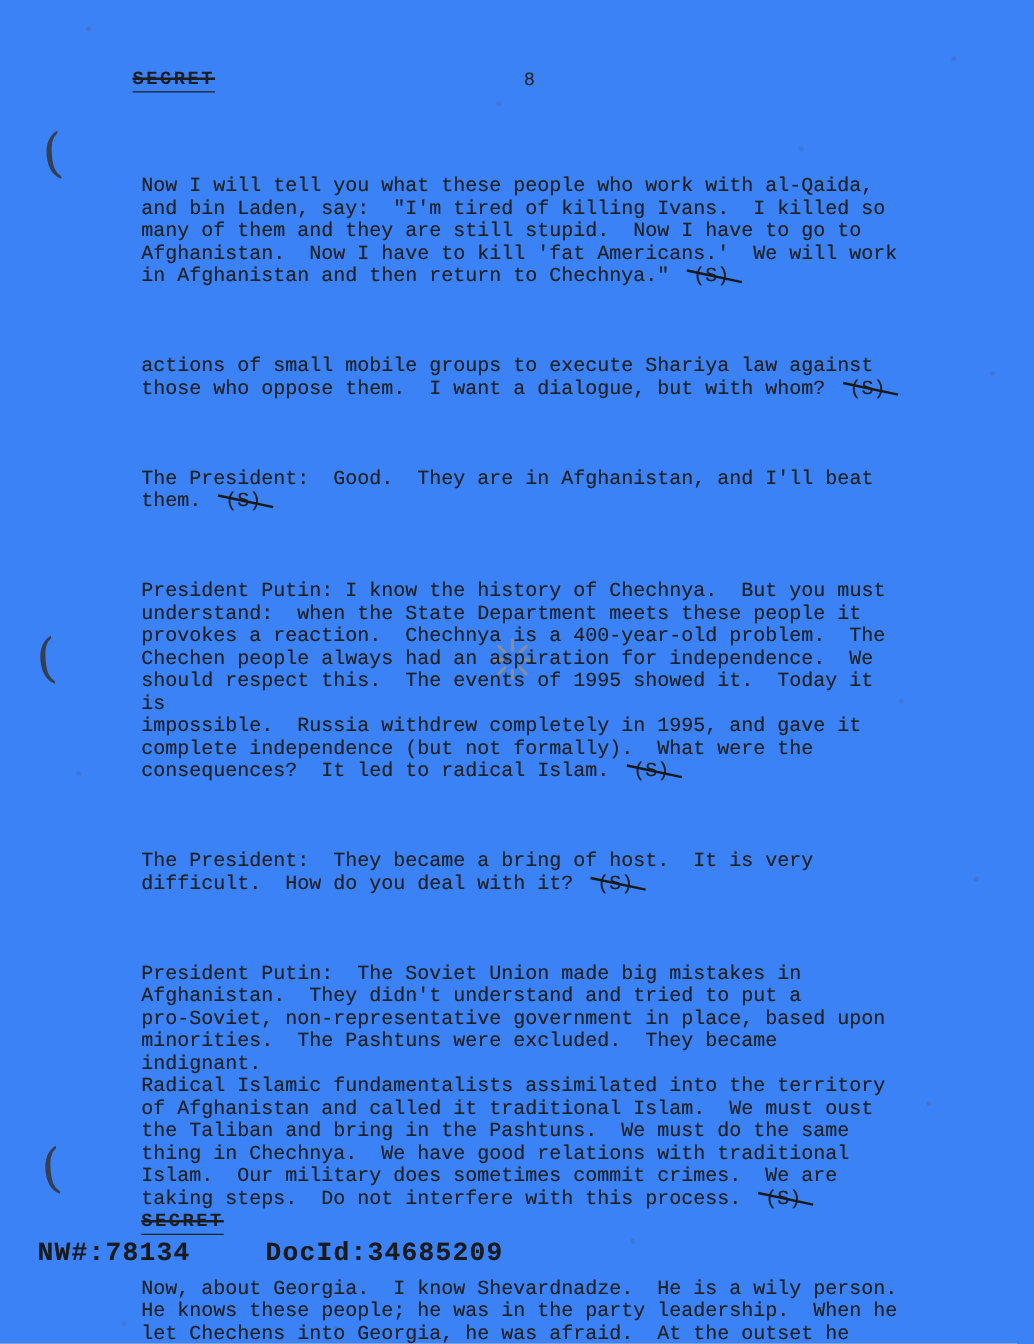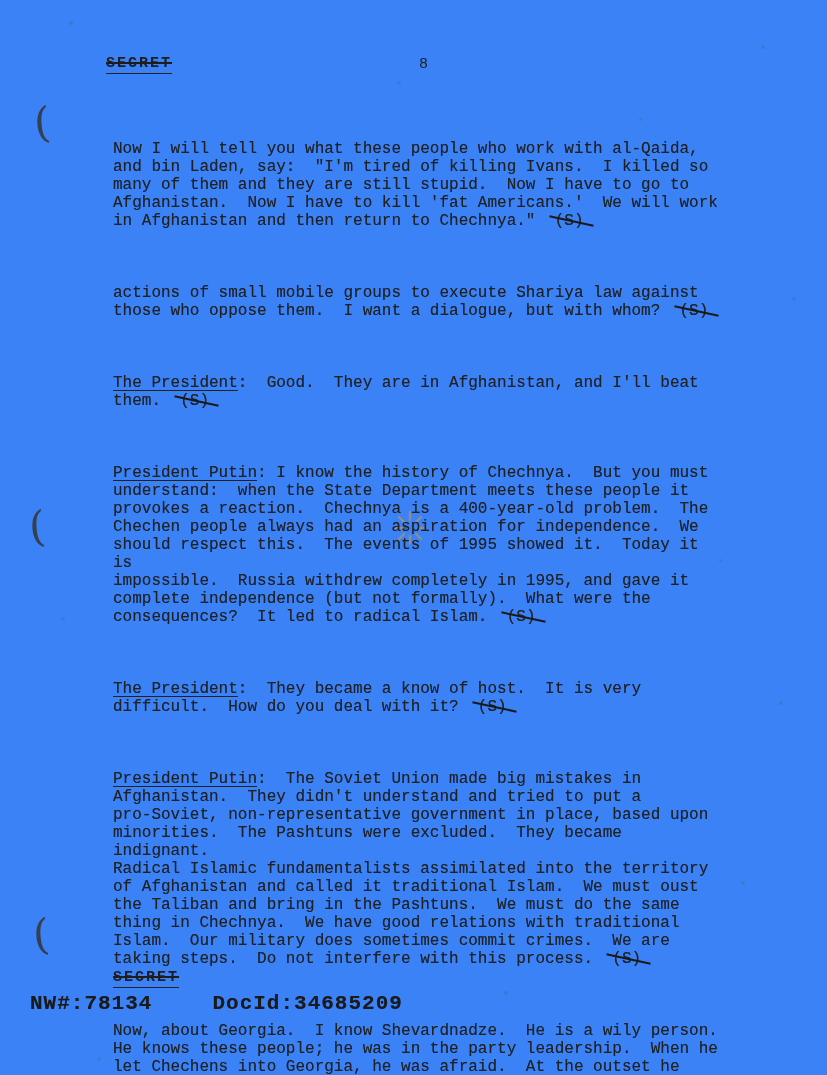--- a/index.html
+++ b/index.html
@@ -42,21 +42,21 @@
   .classification-top { left:106px; top:55px; }
   .classification-bottom { left:113px; top:969px; }
   .page-number { position:absolute; left:419px; top:56px; font-size:15px; color:#222; }
   .body-text {
     position:absolute; left:113px; top:104px; width:608px;
     font-size:16px; line-height:18px;
     white-space:pre-wrap;
     text-shadow:0 0 .4px rgba(20,20,20,.45);
   }
   .para { margin:0 0 18px 0; }
-  .speaker { text-decoration:underline; text-underline-offset:3px; text-decoration-thickness:1.4px; }
+  .speaker { text-underline-offset:3px; text-decoration-thickness:1.4px; }
   .mark { position:relative; display:inline-block; }
   .mark::after {
     content:""; position:absolute; left:-6px; right:-10px; top:45%;
     border-top:2.4px solid #191919;
     transform:rotate(12deg);
   }
   .paren-artifact {
     position:absolute;
     font-family:"DejaVu Serif",serif;
     font-size:42px; font-weight:400; color:#343434;
@@ -112,21 +112,21 @@
     <p class="para"><span class="speaker">The President</span><span>:  Good.  They are in Afghanistan, and I'll beat
 them.  </span><span class="mark">(S)</span></p>
     <p class="para"><span class="speaker">President Putin</span><span>: I know the history of Chechnya.  But you must
 understand:  when the State Department meets these people it
 provokes a reaction.  Chechnya is a 400-year-old problem.  The
 Chechen people always had an aspiration for independence.  We
 should respect this.  The events of 1995 showed it.  Today it is
 impossible.  Russia withdrew completely in 1995, and gave it
 complete independence (but not formally).  What were the
 consequences?  It led to radical Islam.  </span><span class="mark">(S)</span></p>
-    <p class="para"><span class="speaker">The President</span><span>:  They became a know of host.  It is very
+    <p class="para"><span class="speaker">The President</span><span>:  They became a bring of host.  It is very
 difficult.  How do you deal with it?  </span><span class="mark">(S)</span></p>
     <p class="para"><span class="speaker">President Putin</span><span>:  The Soviet Union made big mistakes in
 Afghanistan.  They didn't understand and tried to put a
 pro-Soviet, non-representative government in place, based upon
 minorities.  The Pashtuns were excluded.  They became indignant.
 Radical Islamic fundamentalists assimilated into the territory
 of Afghanistan and called it traditional Islam.  We must oust
 the Taliban and bring in the Pashtuns.  We must do the same
 thing in Chechnya.  We have good relations with traditional
 Islam.  Our military does sometimes commit crimes.  We are

